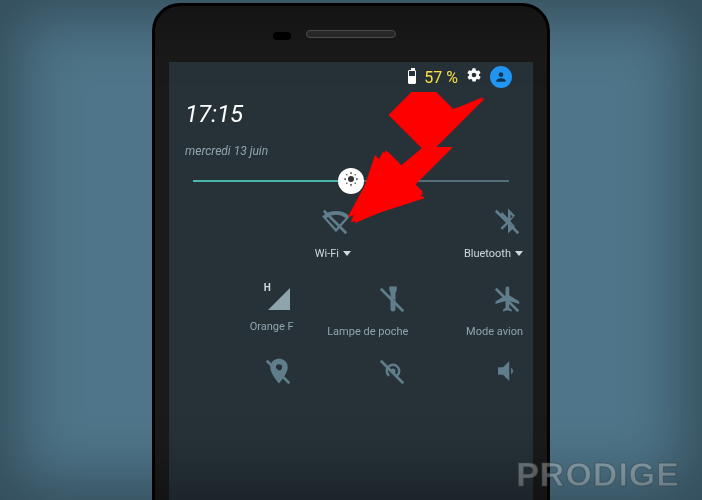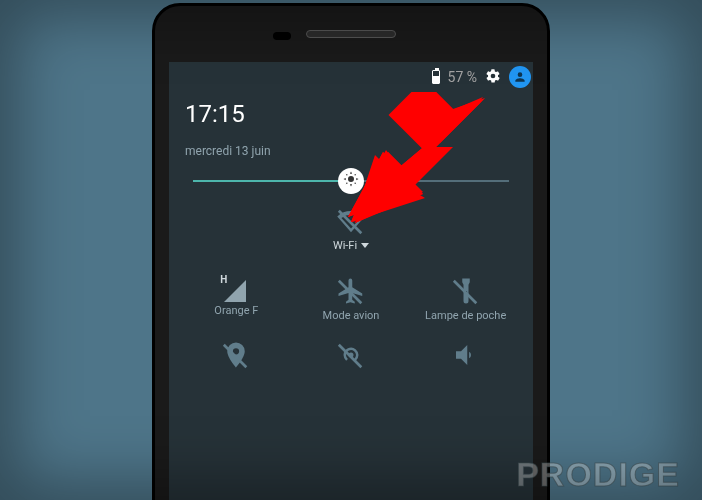--- a/index.html
+++ b/index.html
@@ -54,23 +54,23 @@
     top: 56px; left: 14px; right: 14px; bottom: 56px;
     background: #263238;
     overflow: hidden;
   }
   .statusbar {
     height: 30px;
     display: flex;
     justify-content: flex-end;
     align-items: center;
     gap: 8px;
-    padding: 0 2px;
-    color: #a3a3a3;
-    font-size: 14px;
+    padding: 0 21px;
+    color: #fde047;
+    font-size: 16px;
   }
   .battery-icon {
     width: 8px; height: 14px;
     border: 1.5px solid #fff;
     border-radius: 1px;
     position: relative;
   }
   .battery-icon::before {
     content: "";
     position: absolute;
@@ -87,20 +87,21 @@
   .avatar {
     width: 22px; height: 22px;
     background: #2196f3;
     border-radius: 50%;
     display: flex; justify-content: center; align-items: center;
   }
   .avatar svg { width: 14px; height: 14px; fill: #0d3552; }
   .header {
     padding: 8px 16px 14px;
     color: #fff;
+    font-style: italic;
   }
   .time { font-size: 24px; font-weight: 400; }
   .date { font-size: 12px; color: #90a4ae; margin-top: 16px; }
   .slider-row {
     padding: 8px 24px 6px;
     position: relative;
   }
   .slider-track {
     position: relative;
     height: 2px;
@@ -124,22 +125,22 @@
   }
   .slider-thumb svg { width: 18px; height: 18px; fill: #333; }
   .tiles-row {
     display: flex;
     padding: 18px 10px 10px;
   }
   .tile {
     flex: 1;
     display: flex;
     flex-direction: column;
-    align-items: center;
-    gap: 0;
+    align-items: flex-end;
+    gap: 8px;
     color: #90a4ae;
     font-size: 11px;
   }
   .tile svg { width: 30px; height: 30px; fill: #607d8b; }
   .tile-label-row { display: flex; align-items: center; gap: 4px; color: #cfd8dc; }
   .chev { width: 0; height: 0; border-left: 4px solid transparent; border-right: 4px solid transparent; border-top: 5px solid #cfd8dc; }
   .tiles-row3 .tile { flex: 1; }
   .tiles-row3 { display: flex; padding: 14px 10px 4px; }
   .tile-h {
     position: relative;
@@ -231,47 +232,59 @@
           <svg viewBox="0 0 24 24">
               <path d="M12 4a16 16 0 0 0-11 4.3L12 21 23 8.3A16 16 0 0 0 12 4Zm0 3a13 13 0 0 1 7.7 2.5L12 18 4.3 9.5A13 13 0 0 1 12 7Z"></path>
               <path d="M3 3l18 18-1.5 1.5L1.5 4.5Z"></path>
             </svg>
         </span>
         <div class="tile-label-row">
           <span>Wi-Fi</span>
           <span class="chev"></span>
         </div>
       </div>
+      <div class="tile">
+        <span>
+          <svg viewBox="0 0 24 24">
+              <path d="M12 2v7.6L7.4 5 6 6.4 11.6 12 6 17.6 7.4 19 12 14.4V22l5.6-5.6L13.8 12l3.8-4.4ZM14 6.8l1.8 1.6L14 10Zm0 10.4v-3.2l1.8 1.6Z"></path>
+              <path d="M3 3l18 18-1.5 1.5L1.5 4.5Z"></path>
+            </svg>
+        </span>
+        <div class="tile-label-row">
+          <span>Bluetooth</span>
+          <span class="chev"></span>
+        </div>
+      </div>
     </div>
 
     <div class="tiles-row3">
       <div class="tile">
         <div class="tile-h">
           <span class="h">H</span>
           <div class="tri"></div>
         </div>
         <span>Orange F</span>
       </div>
       <div class="tile">
         <span>
           <svg viewBox="0 0 24 24">
+              <path d="M9 2h6v3l-1 2v13a2 2 0 0 1-4 0V7L9 5Zm3 10a1 1 0 1 0 1 1 1 1 0 0 0-1-1Z"></path>
+              <path d="M3 3l18 18-1.5 1.5L1.5 4.5Z"></path>
+            </svg>
+        </span>
+        <span>Lampe de poche</span>
+      </div>
+      <div class="tile">
+        <span>
+          <svg viewBox="0 0 24 24">
               <path d="M21 16v-2l-8-5V3.5a1.5 1.5 0 0 0-3 0V9l-8 5v2l8-2.5V19l-2 1.5V22l3.5-1 3.5 1v-1.5L13 19v-5.5Z"></path>
               <path d="M3 3l18 18-1.5 1.5L1.5 4.5Z"></path>
             </svg>
         </span>
         <span>Mode avion</span>
-      </div>
-      <div class="tile">
-        <span>
-          <svg viewBox="0 0 24 24">
-              <path d="M9 2h6v3l-1 2v13a2 2 0 0 1-4 0V7L9 5Zm3 10a1 1 0 1 0 1 1 1 1 0 0 0-1-1Z"></path>
-              <path d="M3 3l18 18-1.5 1.5L1.5 4.5Z"></path>
-            </svg>
-        </span>
-        <span>Lampe de poche</span>
       </div>
     </div>
 
     <div class="tiles-row3">
       <div class="tile">
         <span>
           <svg viewBox="0 0 24 24">
               <path d="M12 2a7 7 0 0 0-7 7c0 5 7 13 7 13s7-8 7-13a7 7 0 0 0-7-7Zm0 9.5A2.5 2.5 0 1 1 14.5 9 2.5 2.5 0 0 1 12 11.5Z"></path>
               <path d="M3 3l18 18-1.5 1.5L1.5 4.5Z"></path>
             </svg>

